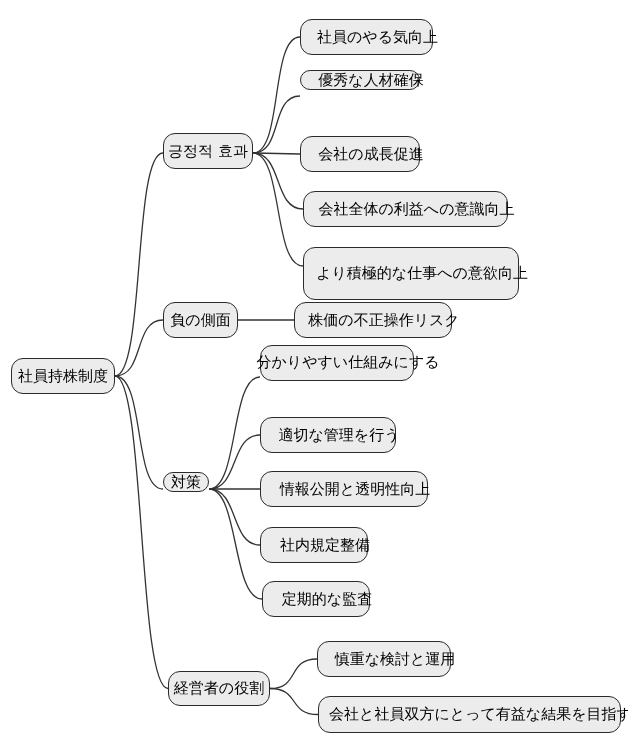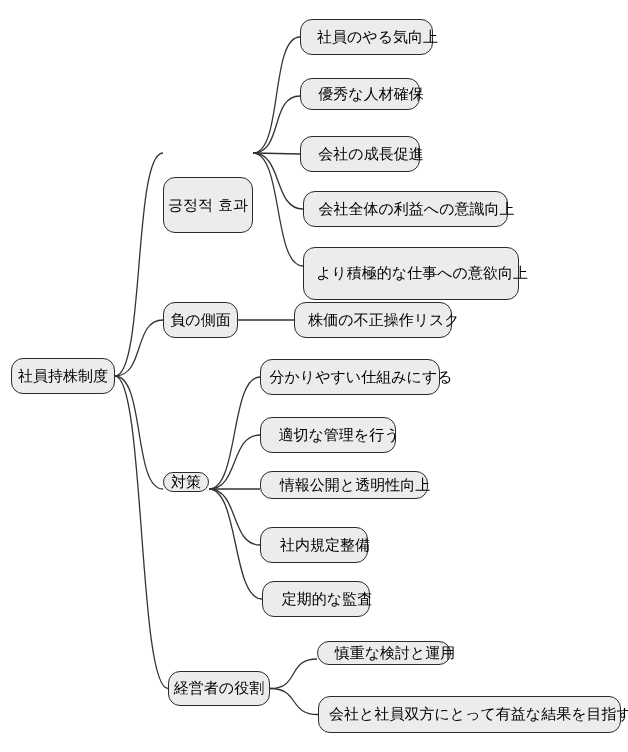--- a/index.html
+++ b/index.html
@@ -63,30 +63,30 @@
       <path d="M209,489 C239,489 230,435 260,435"></path>
       <path d="M209,489 L260,489"></path>
       <path d="M209,489 C239,489 230,545 260,545"></path>
       <path d="M209,489 C239,489 232,599 262,599"></path>
       <path d="M115,376 C145,376 138,688.5 168,688.5"></path>
       <path d="M270,688.5 C300,688.5 287,659 317,659"></path>
       <path d="M270,688.5 C300,688.5 288,714.5 318,714.5"></path>
     </svg>
 
 <div class="node level0" style="left: 11px; top: 358px; width: 104px; height: 36px;">社員持株制度</div>
-    <div class="node level1" style="left: 163px; top: 133px; width: 90px; height: 56px; margin-top: 44px;">긍정적 효과</div>
+    <div class="node level1" style="left: 163px; top: 133px; width: 90px; height: 36px;">긍정적 효과</div>
     <div class="node level2" style="left: 300px; top: 19px; width: 133px; height: 36px;">社員のやる気向上</div>
-    <div class="node level2" style="left: 300px; top: 78px; width: 120px; height: 32px;">優秀な人材確保</div>
+    <div class="node level2" style="left: 300px; top: 70px; width: 120px; height: 20px;">優秀な人材確保</div>
     <div class="node level2" style="left: 303px; top: 191px; width: 205px; height: 36px;">会社全体の利益への意識向上</div>
     <div class="node level2" style="left: 300px; top: 136px; width: 120px; height: 36px;">会社の成長促進</div>
     <div class="node level2" style="left: 303px; top: 247px; width: 216px; height: 53px;">より積極的な仕事への意欲向上</div>
     <div class="node level1" style="left: 163px; top: 302px; width: 75px; height: 36px;">負の側面</div>
     <div class="node level2" style="left: 294px; top: 302px; width: 158px; height: 36px;">株価の不正操作リスク</div>
     <div class="node level1" style="left: 163px; top: 472px; width: 46px; height: 20px;">対策</div>
-    <div class="node level2" style="left: 260px; top: 359px; width: 180px; height: 36px;">分かりやすい仕組みにする</div>
+    <div class="node level2" style="left: 260px; top: 345px; width: 154px; height: 36px; font-family: Liberation Mono, monospace;">分かりやすい仕組みにする</div>
     <div class="node level2" style="left: 260px; top: 417px; width: 136px; height: 36px;">適切な管理を行う</div>
-    <div class="node level2" style="left: 260px; top: 471px; width: 168px; height: 28px;">情報公開と透明性向上</div>
+    <div class="node level2" style="left: 260px; top: 471px; width: 168px; height: 36px;">情報公開と透明性向上</div>
     <div class="node level2" style="left: 260px; top: 527px; width: 108px; height: 36px;">社内規定整備</div>
     <div class="node level1" style="left: 168px; top: 671px; width: 102px; height: 35px;">経営者の役割</div>
     <div class="node level2" style="left: 262px; top: 581px; width: 108px; height: 36px;">定期的な監査</div>
-    <div class="node level2" style="left: 317px; top: 641px; width: 134px; height: 24px;">慎重な検討と運用</div>
+    <div class="node level2" style="left: 317px; top: 641px; width: 134px; height: 36px;">慎重な検討と運用</div>
     <div class="node level2" style="left: 318px; top: 696px; width: 303px; height: 37px;">会社と社員双方にとって有益な結果を目指す</div>
   </div>
 
 </body></html>

